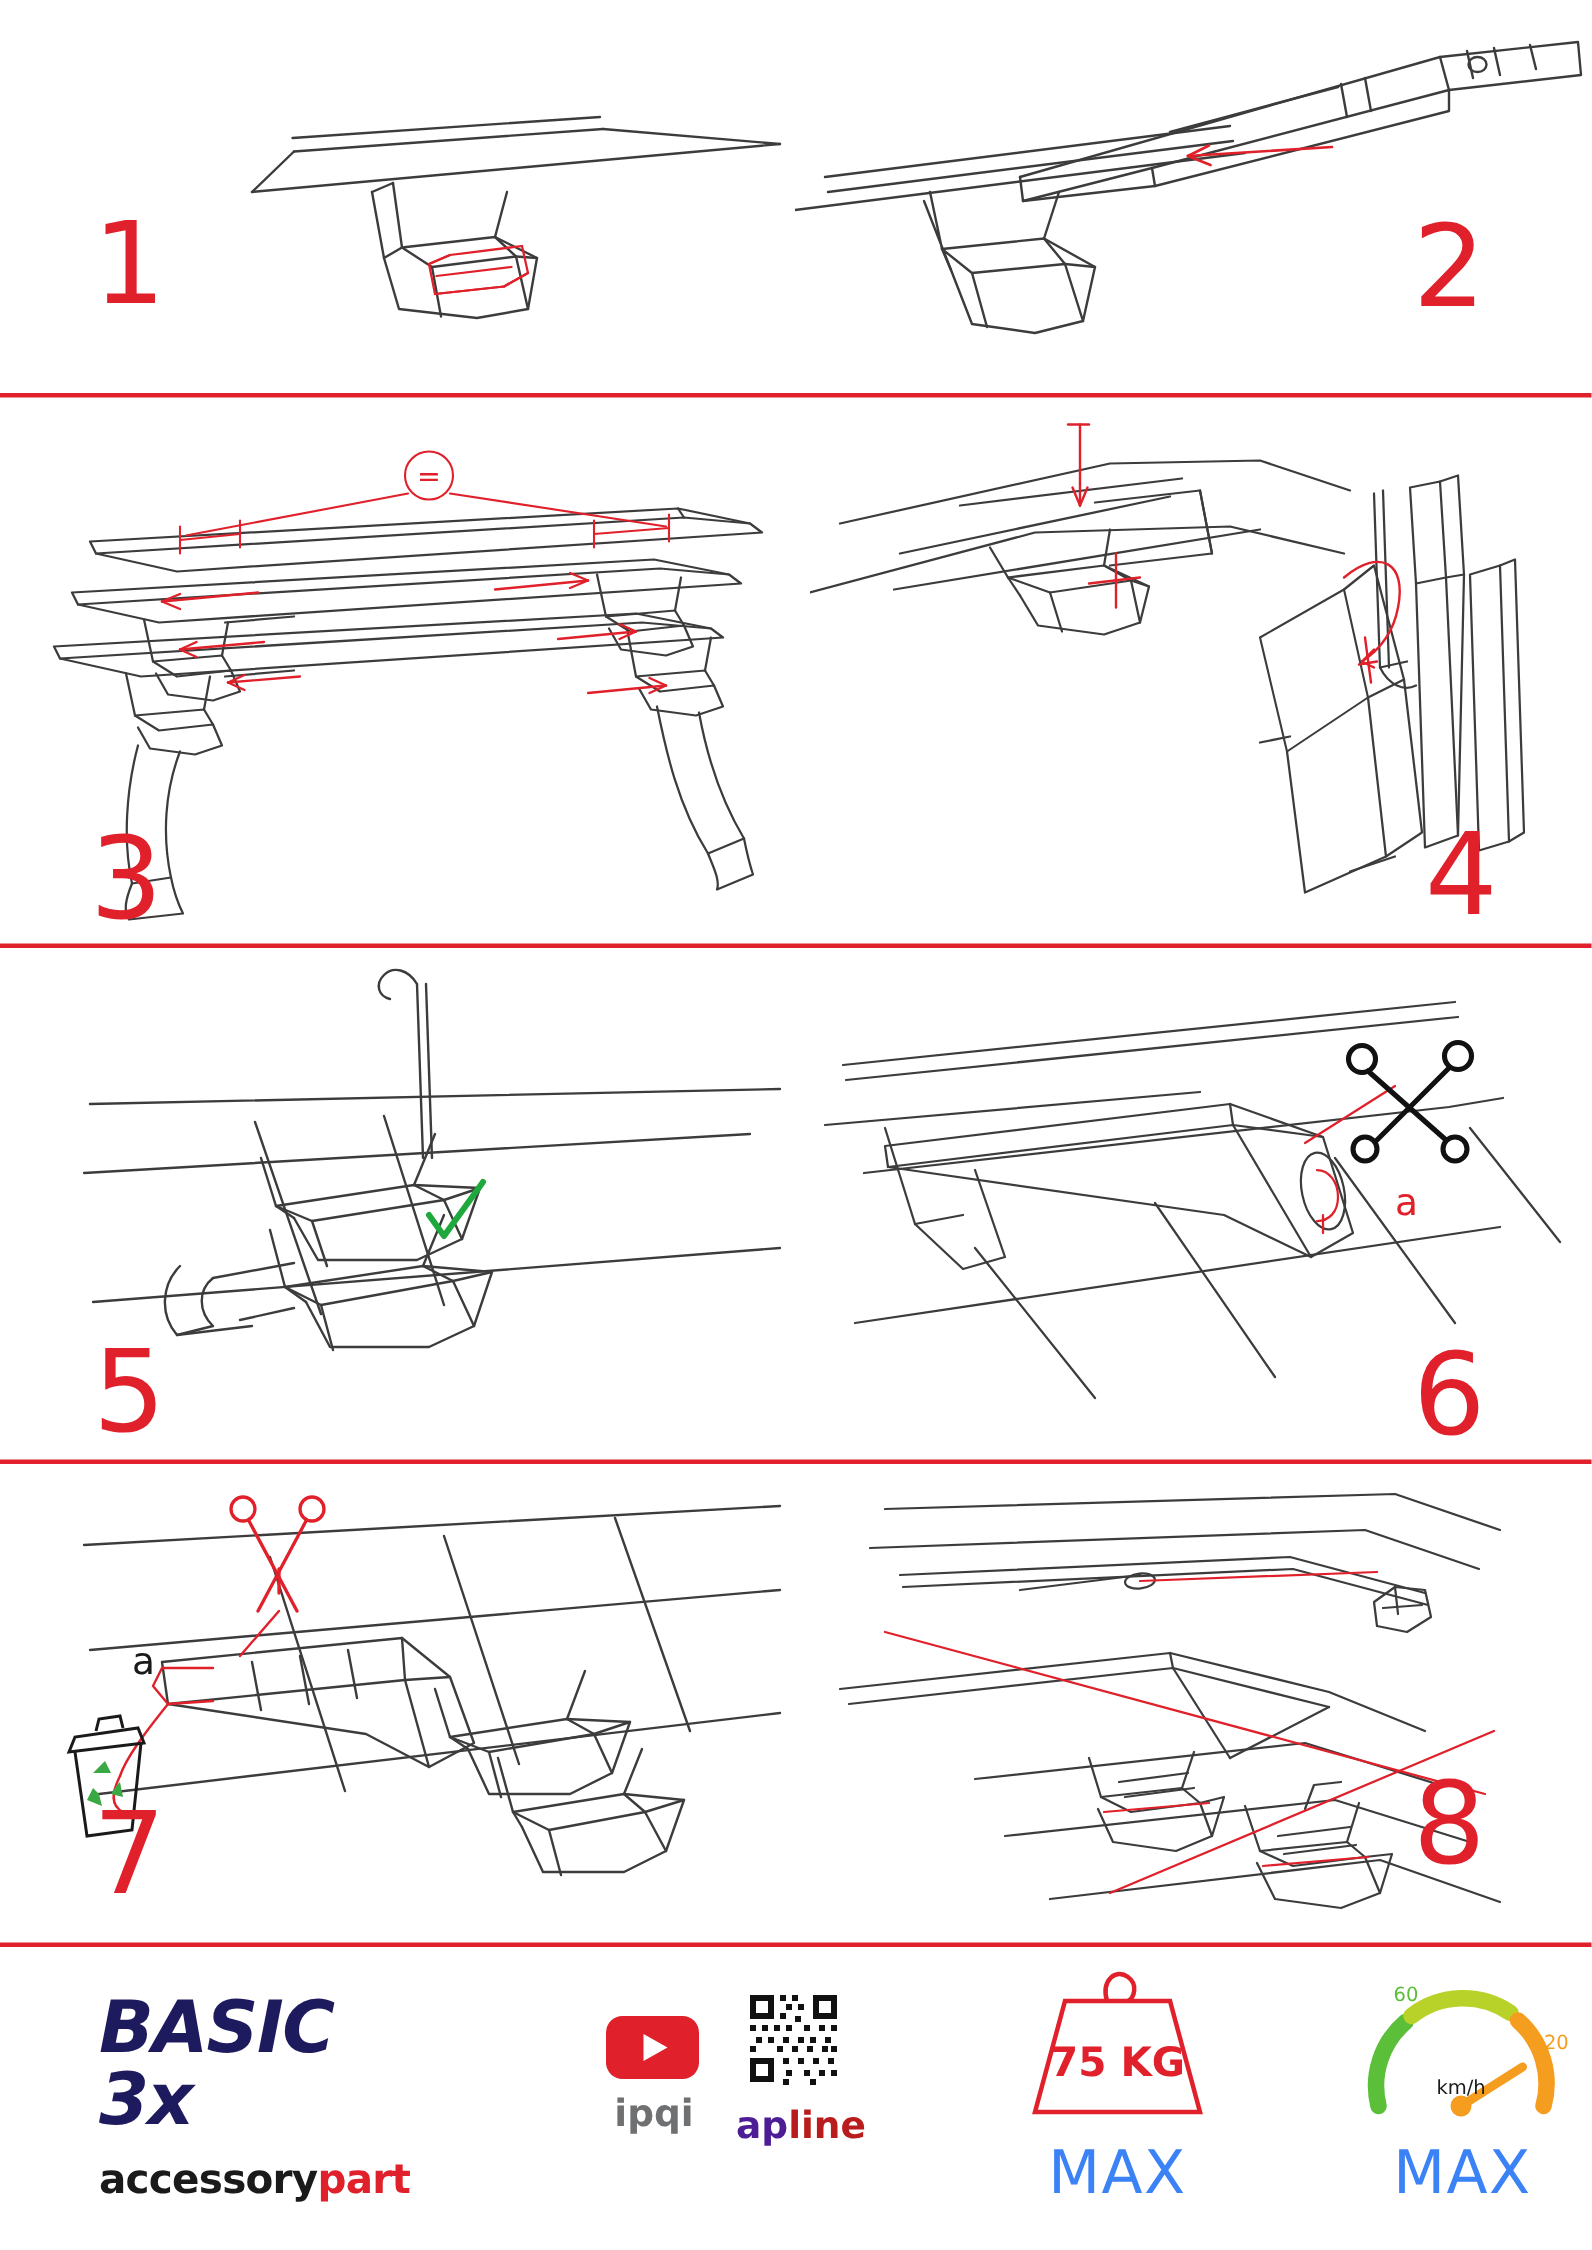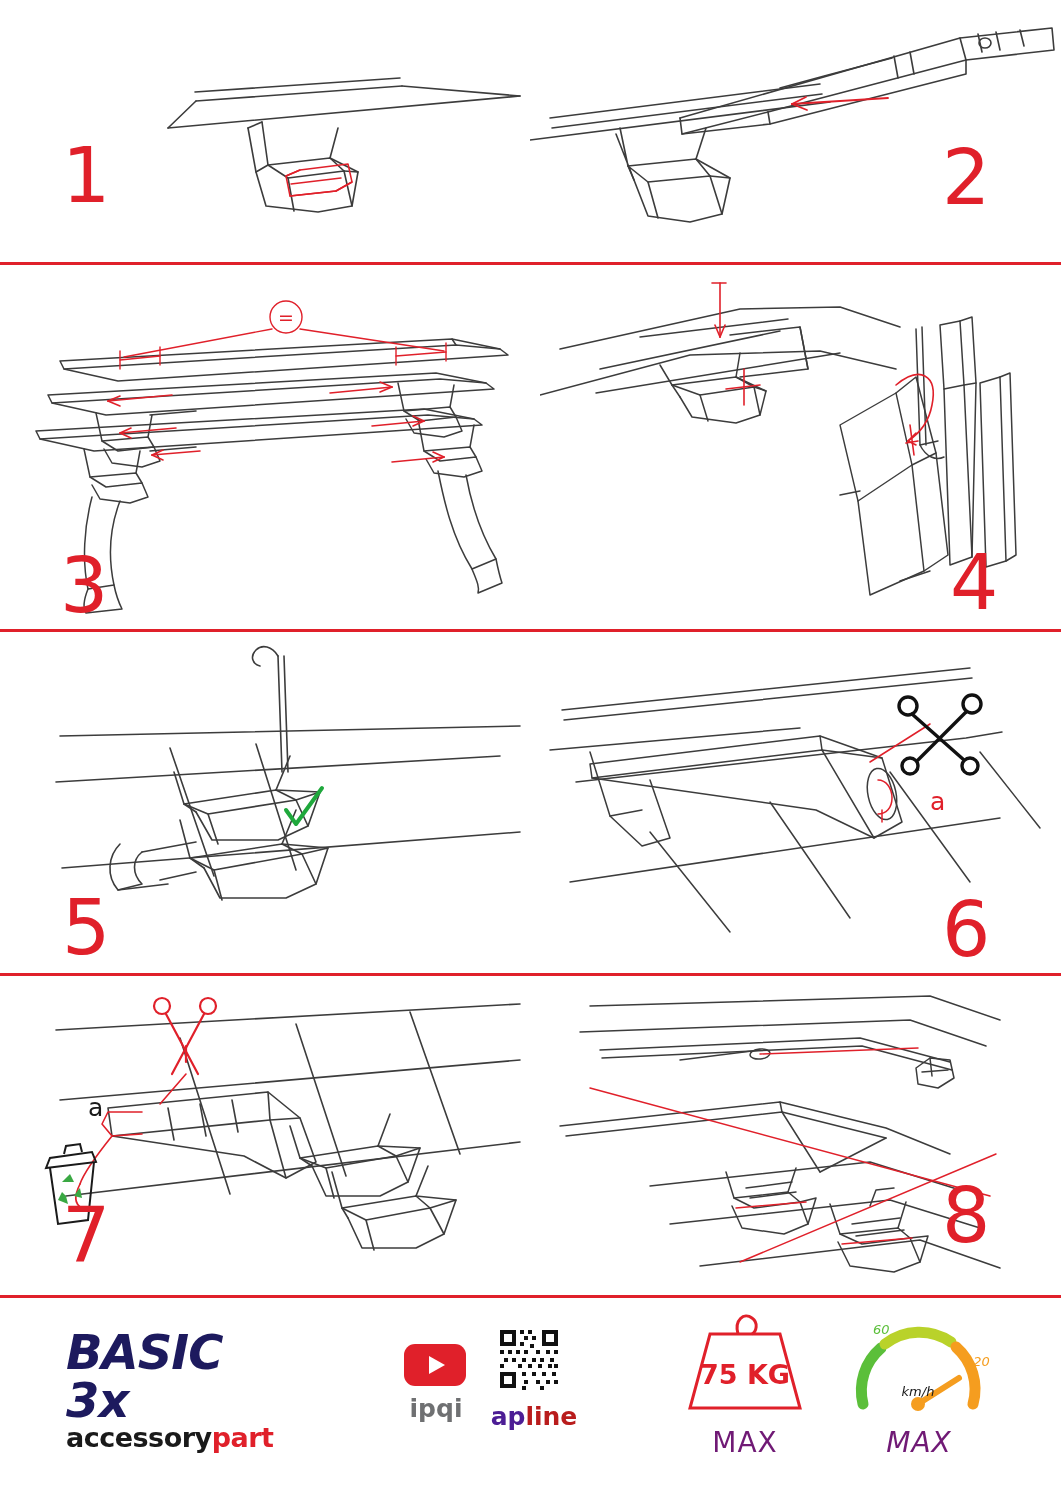--- a/index.html
+++ b/index.html
@@ -70,20 +70,21 @@
     font-family: "DejaVu Sans", sans-serif;
     font-size: 48px;
     font-weight: bold;
     letter-spacing: -1px;
     color: #1d1a5e;
     line-height: 1;
     font-style: italic;
   }
   .brand-title .x { color: #1d1a5e; }
   .brand-sub {
+    margin-top: 16px;
     font-family: "DejaVu Sans", sans-serif;
     font-size: 27px;
     font-weight: bold;
     letter-spacing: -0.5px;
     line-height: 1;
   }
   .brand-sub .a { color: #1a1a1a; }
   .brand-sub .b { color: #e0202a; }
 
   .logo-item {
@@ -99,22 +100,22 @@
     font-weight: bold;
   }
   .cap-mdak { color: #2b2b2b; font-weight: 500; }
   .cap-mdak .k { color: #2b2b2b; }
   .cap-ipqi { color: #6f7072; }
   .cap-apline .p1 { color: #4c1d95; }
   .cap-apline .p2 { color: #b91c1c; }
 
   .max-label {
     font-family: "DejaVu Sans", sans-serif;
-    font-size: 28px;
-    color: #701a75;
+    font-size: 40px;
+    color: #3b82f6;
     text-align: center;
     margin-top: 6px;
     letter-spacing: 1px;
   }
   .weight-text {
     font-family: "DejaVu Sans", sans-serif;
     fill: #e0202a;
   }
 </style>
 </head>
@@ -583,21 +584,21 @@
 
     <div class="logo-item" style="left:660px;top:8px;width:170px;">
       <svg width="170" height="112" viewBox="0 0 170 112">
         <path d="M50 26 L120 26 L140 100 L30 100 Z" fill="none" stroke="#e0202a" stroke-width="3"></path>
         <path d="M78 26 C 74 12 84 4 92 10 C 99 15 96 24 92 26" fill="none" stroke="#e0202a" stroke-width="3"></path>
         <text class="weight-text" x="85" y="76" text-anchor="middle" font-size="27" font-weight="bold">75 KG</text>
       </svg>
       <div class="max-label">MAX</div>
     </div>
 
-    <div class="logo-item" style="left:839px;top:8px;width:160px;font-style:italic;">
+    <div class="logo-item" style="left:895px;top:8px;width:160px;">
       <svg width="160" height="112" viewBox="0 0 160 112">
         <path d="M24 96 A 56 56 0 0 1 42 40" fill="none" stroke="#5bbf3a" stroke-width="11" stroke-linecap="round"></path>
         <path d="M46 36 A 56 56 0 0 1 112 34" fill="none" stroke="#b9d22a" stroke-width="11" stroke-linecap="round"></path>
         <path d="M117 39 A 56 56 0 0 1 134 96" fill="none" stroke="#f59d1f" stroke-width="11" stroke-linecap="round"></path>
         <circle cx="79" cy="96" r="7" fill="#f59d1f"></circle>
         <path d="M79 96 L120 70" stroke="#f59d1f" stroke-width="6" stroke-linecap="round"></path>
         <text x="34" y="26" font-family="DejaVu Sans, sans-serif" font-size="13" fill="#5bbf3a">60</text>
         <text x="126" y="58" font-family="DejaVu Sans, sans-serif" font-size="13" fill="#f59d1f">120</text>
         <text x="79" y="88" text-anchor="middle" font-family="DejaVu Sans, sans-serif" font-size="13" fill="#1a1a1a">km/h</text>
       </svg>

